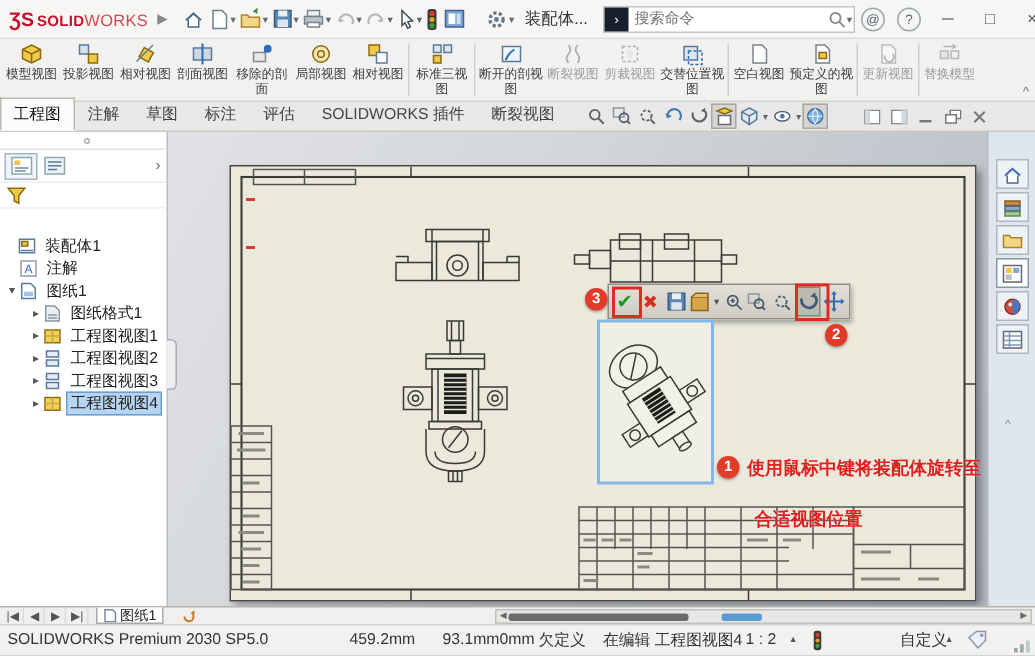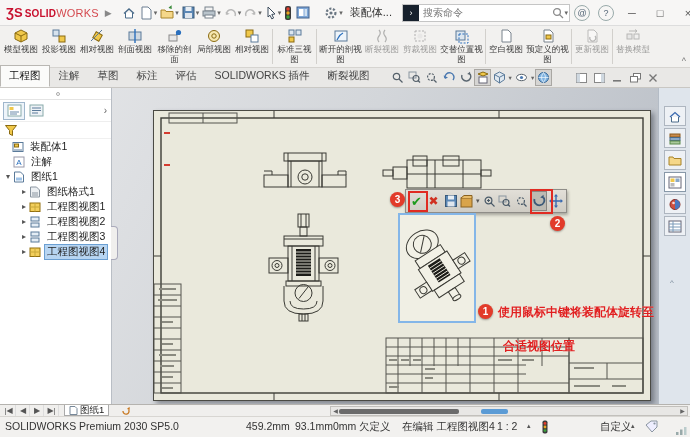--- a/index.html
+++ b/index.html
@@ -50,21 +50,21 @@
   .main{position:absolute;left:0;top:88px;width:690px;height:316px;background:linear-gradient(118deg,#e6e7e9 0%,#d3d6da 45%,#b2b8c1 100%);}
   
   .left-panel{position:absolute;left:0;top:0;width:112px;height:316px;background:#fff;border-right:1px solid #b9bec5;}
   .lp-split{height:12px;border-bottom:1px solid #e4e4e4;position:relative;}
   .lp-split i{position:absolute;left:50%;top:4px;width:4px;height:4px;border:1px solid #aaa;border-radius:50%;}
   .lp-tabs{display:flex;align-items:center;height:22px;padding-left:3px;border-bottom:1px solid #eee;}
   .lp-tab{width:22px;height:18px;display:flex;align-items:center;justify-content:center;border:1px solid transparent;}
   .lp-tab.active{border-color:#9fb6cc;background:#eef4fa;}
   .lp-expand{margin-left:auto;margin-right:4px;color:#666;font-size:10px;}
   .lp-filter{height:17px;display:flex;align-items:center;padding-left:4px;border-bottom:1px solid #f0f0f0;}
-  .tree{margin-top:0;font-size:10.5px;color:#222;}
+  .tree{margin-top:17px;font-size:10.5px;color:#222;}
   .trow{height:15px;display:flex;align-items:center;white-space:nowrap;}
   .texp{width:10px;font-size:8px;color:#555;text-align:center;flex:0 0 10px;}
   .tic{margin-right:3px;flex:0 0 auto;}
   .tlabel{padding:0 3px;}
   .trow.sel .tlabel{background:#b7d5f2;border:1px solid #6b9fd2;padding:0 2px;}
   .lv0{padding-left:12px}.lv1{padding-left:13px}.lv1e{padding-left:3px}.lv2{padding-left:19px}
   .lp-handle{position:absolute;right:-7px;top:138px;width:7px;height:34px;background:#f0efed;border:1px solid #aab;border-left:0;border-radius:0 4px 4px 0;}
 
   
   .graphics{position:absolute;left:113px;top:0;width:545px;height:316px;overflow:hidden;}
@@ -829,21 +829,21 @@
     <div class="scrolltrack">
       <span class="scroll-arr" style="left:0;">◀</span>
       <span class="scroll-arr" style="right:0;">▶</span>
       <span class="thumb-dark"></span>
       <span class="thumb-blue"></span>
     </div>
   </div>
 
   <div class="statusbar">
     <span class="st" style="left:5px;">SOLIDWORKS Premium 2030 SP5.0</span>
-    <span class="st" style="left:246px;">459.2mm</span>
+    <span class="st" style="left:233px;">459.2mm</span>
     <span class="st" style="left:295px;">93.1mm</span>
     <span class="st" style="left:333px;">0mm</span>
     <span class="st" style="left:359px;">欠定义</span>
     <span class="st" style="left:402px;">在编辑 工程图视图4</span>
     <span class="st" style="left:497px;">1 : 2</span>
     <span class="st stcaret" style="left:527px;top:5px;">▴</span>
     <span class="st ic" style="left:541px;top:3px;">
         <svg width="8" height="14">
           <rect x="1.5" y=".5" width="5" height="13" rx="1.8" fill="#3b3b3b"></rect>
           <circle cx="4" cy="3.4" r="1.4" fill="#e23c2c"></circle>

